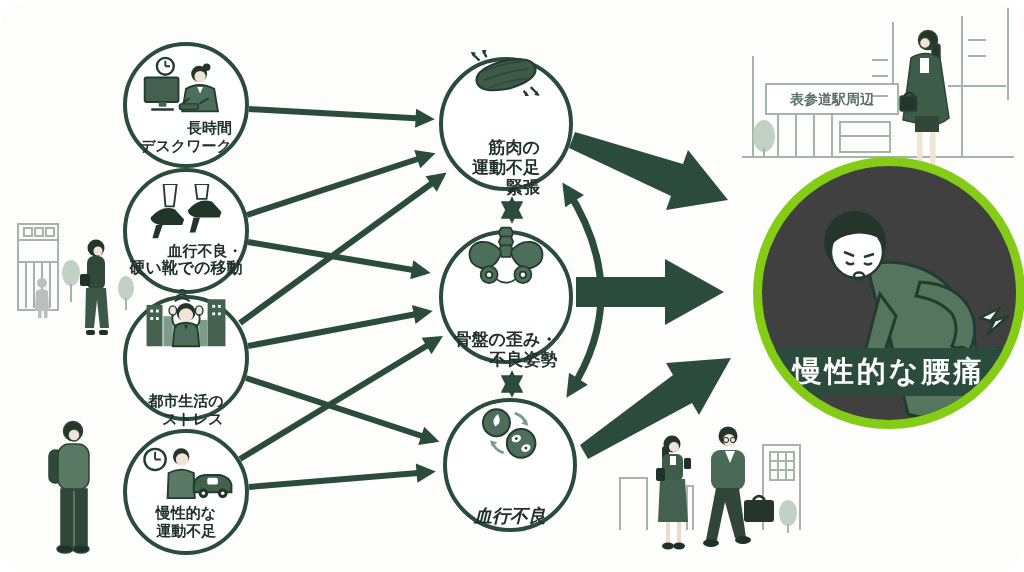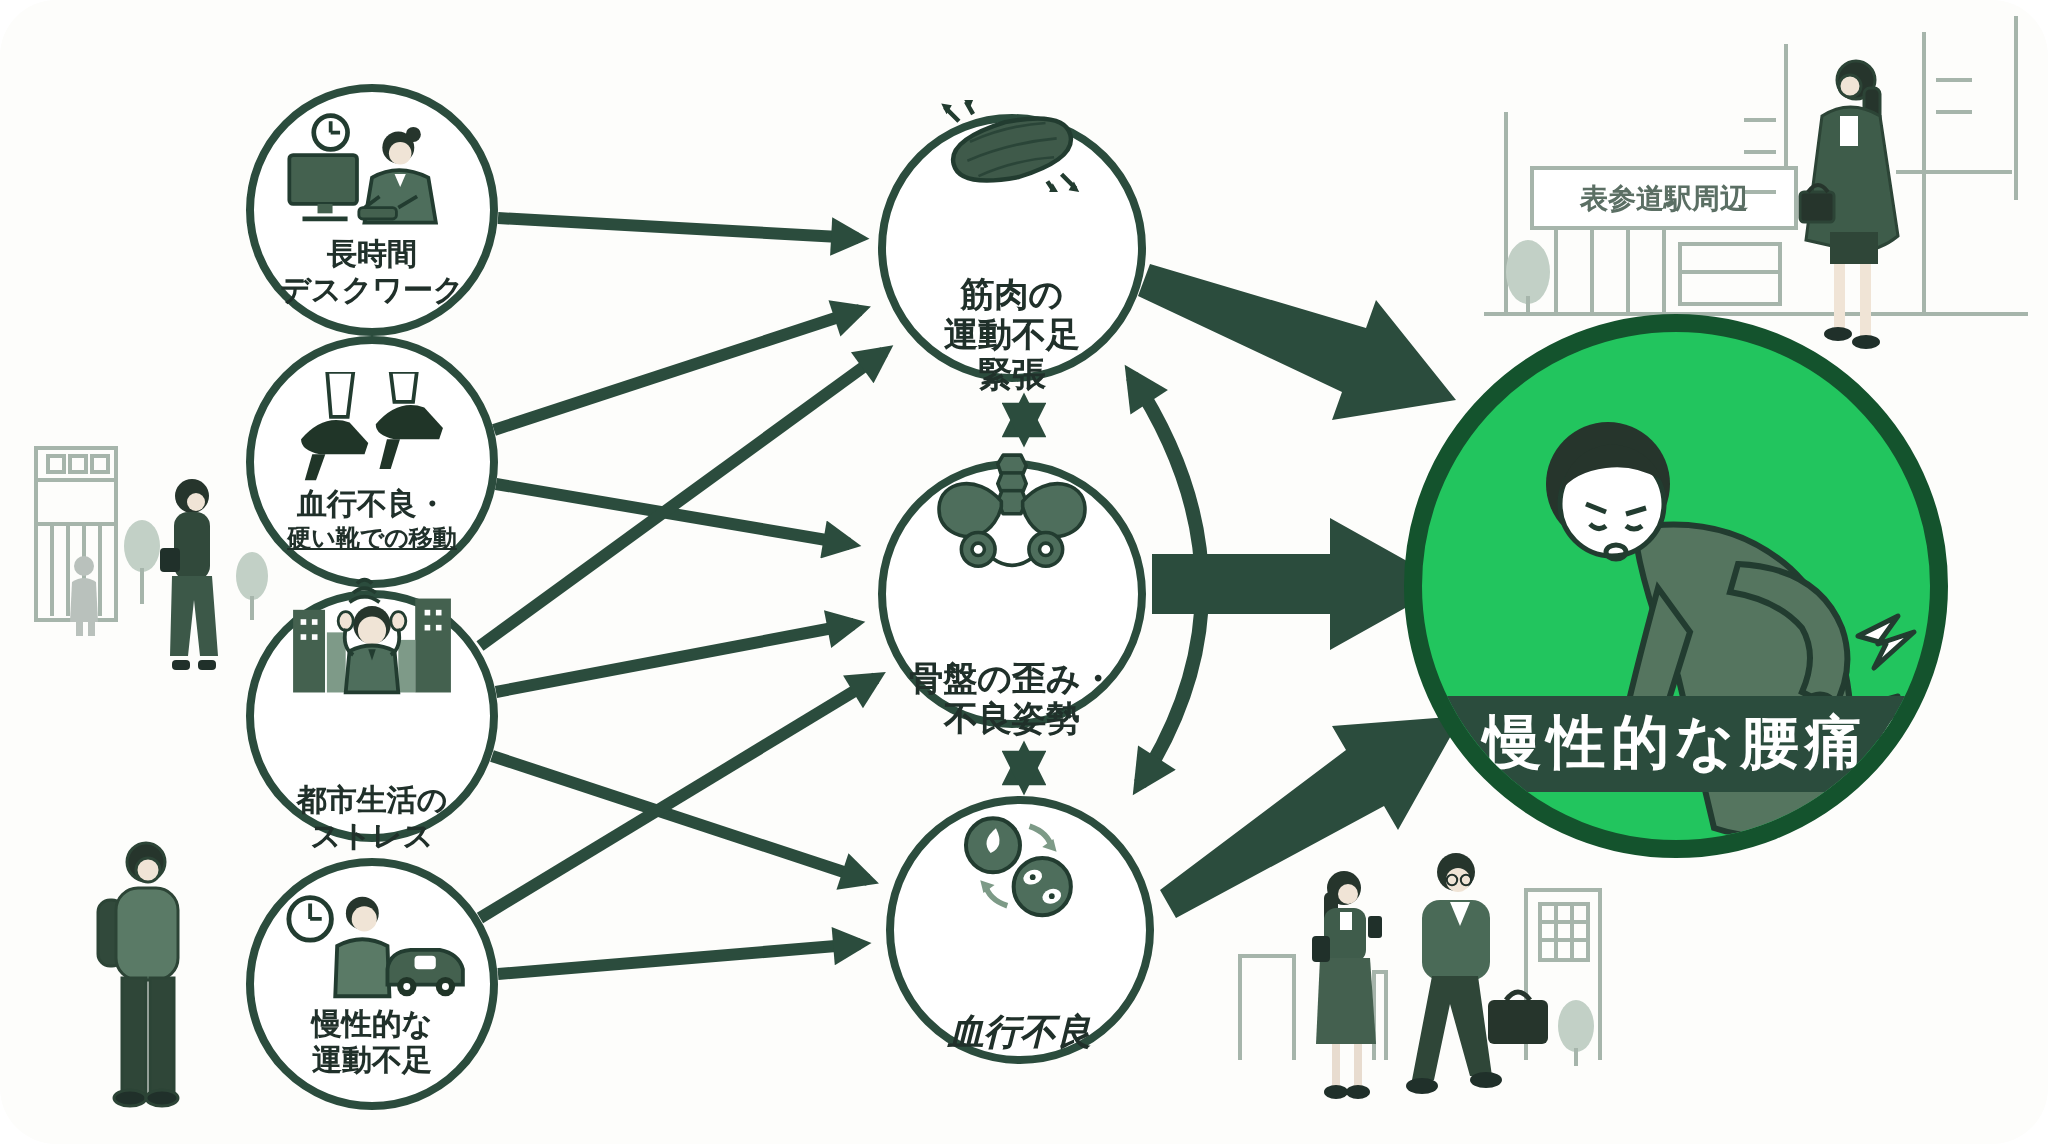--- a/index.html
+++ b/index.html
@@ -4,29 +4,29 @@
 <style>
   html,body{margin:0;padding:0;background:#fff;}
   .canvas{position:relative;width:1024px;height:572px;background:#fdfdfb;overflow:hidden;
           font-family:"Liberation Sans","DejaVu Sans",sans-serif;border-radius:28px;}
   svg{display:block;}
   .layer{position:absolute;left:0;top:0;width:1024px;height:572px;}
   .scenery{z-index:1;}
   .arrows{z-index:2;}
   .node{position:absolute;box-sizing:border-box;border-radius:50%;background:#fff;
         border:4px solid #2b4c3d;display:flex;flex-direction:column;align-items:center;
-        justify-content:center;text-align:center;z-index:3;}
+        justify-content:center;text-align:right;z-index:3;}
   .node .icon{line-height:0;margin-bottom:2px;}
   .node .label{font-weight:bold;color:#20302a;line-height:1.18;}
   .cause{width:126px;height:126px;}
   .cause .label{font-size:15px;}
   .mech{width:134px;height:134px;gap:40px;}
   .mech .label{font-size:17px;}
-  .outcome{position:absolute;left:702px;top:157px;width:272px;height:272px;box-sizing:border-box;
-           border:9px solid #14532d;border-radius:50%;background:#22c55e;overflow:hidden;z-index:4;}
+  .outcome{position:absolute;left:753px;top:157px;width:272px;height:272px;box-sizing:border-box;
+           border:9px solid #84cc16;border-radius:50%;background:#404040;overflow:hidden;z-index:4;}
   .outcome svg{position:absolute;left:0;top:0;}
   .outcome .banner{position:absolute;left:-12px;right:-12px;bottom:24px;height:48px;background:#2b4c3d;
            color:#ffffff;display:flex;align-items:center;justify-content:center;
            font-size:29px;font-weight:bold;letter-spacing:3px;z-index:2;}
 </style>
 </head>
 <body>
 
 <div class="canvas">
 
@@ -221,21 +221,21 @@
         <path d="M26,0 L40,0 L37,24 L28,24 Z" fill="#fff" stroke="#223c30" stroke-width="2"></path>
         <path d="M60,0 L74,0 L72,16 L62,16 Z" fill="#fff" stroke="#223c30" stroke-width="2"></path>
         <path d="M12,36 Q24,22 38,27 L48,38 L46,44 L22,44 Q12,42 12,36 Z" fill="#203528"></path>
         <path d="M18,44 L14,58 L20,58 L25,44 Z" fill="#203528"></path>
         <path d="M52,28 Q64,14 78,19 L88,30 L86,36 L62,36 Q52,34 52,28 Z" fill="#203528"></path>
         <path d="M58,36 L54,52 L60,52 L65,36 Z" fill="#203528"></path>
       </svg>
     </div>
     <div class="label">
       <div>血行不良・</div>
-      <div style="font-size:12px;text-decoration:underline;">硬い靴での移動</div>
+      <div style="font-size:16px;">硬い靴での移動</div>
     </div>
   </div>
 
   <div class="node cause" style="left:123px;top:295px;gap:40px;">
     <div class="icon">
       <svg width="100" height="62" viewBox="0 0 100 66">
         <rect x="8" y="18" width="17" height="44" fill="#44614f"></rect>
         <rect x="73" y="12" width="19" height="50" fill="#44614f"></rect>
         <rect x="26" y="30" width="10" height="32" fill="#7e9a88"></rect>
         <rect x="64" y="34" width="9" height="28" fill="#7e9a88"></rect>

